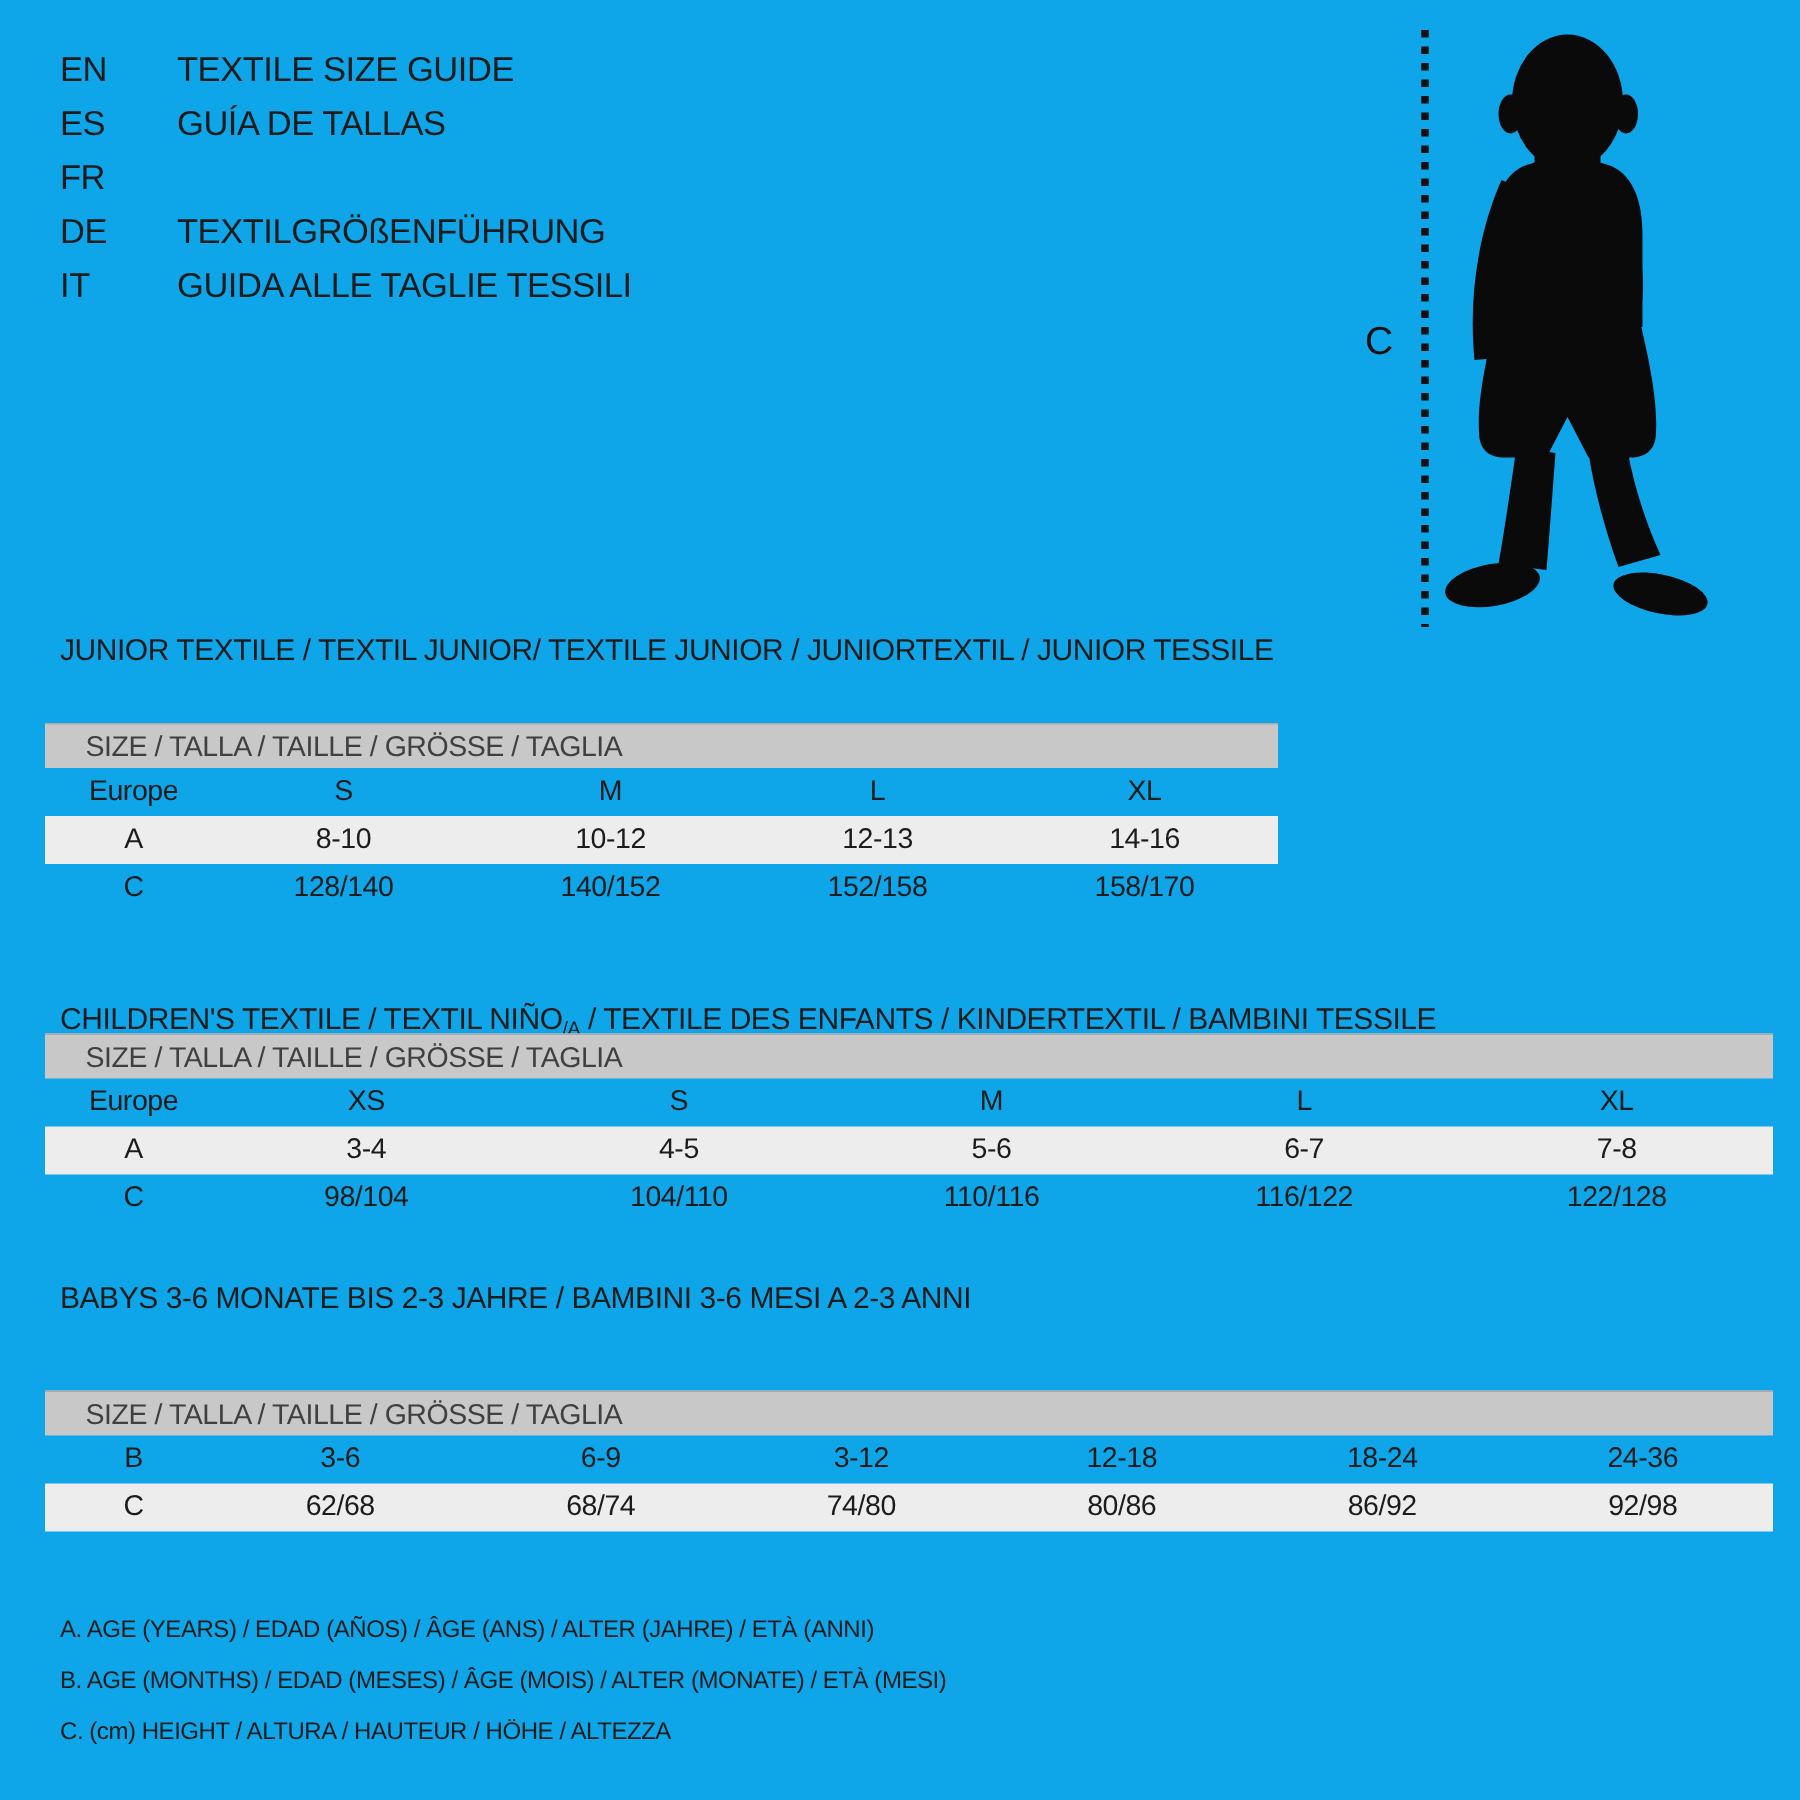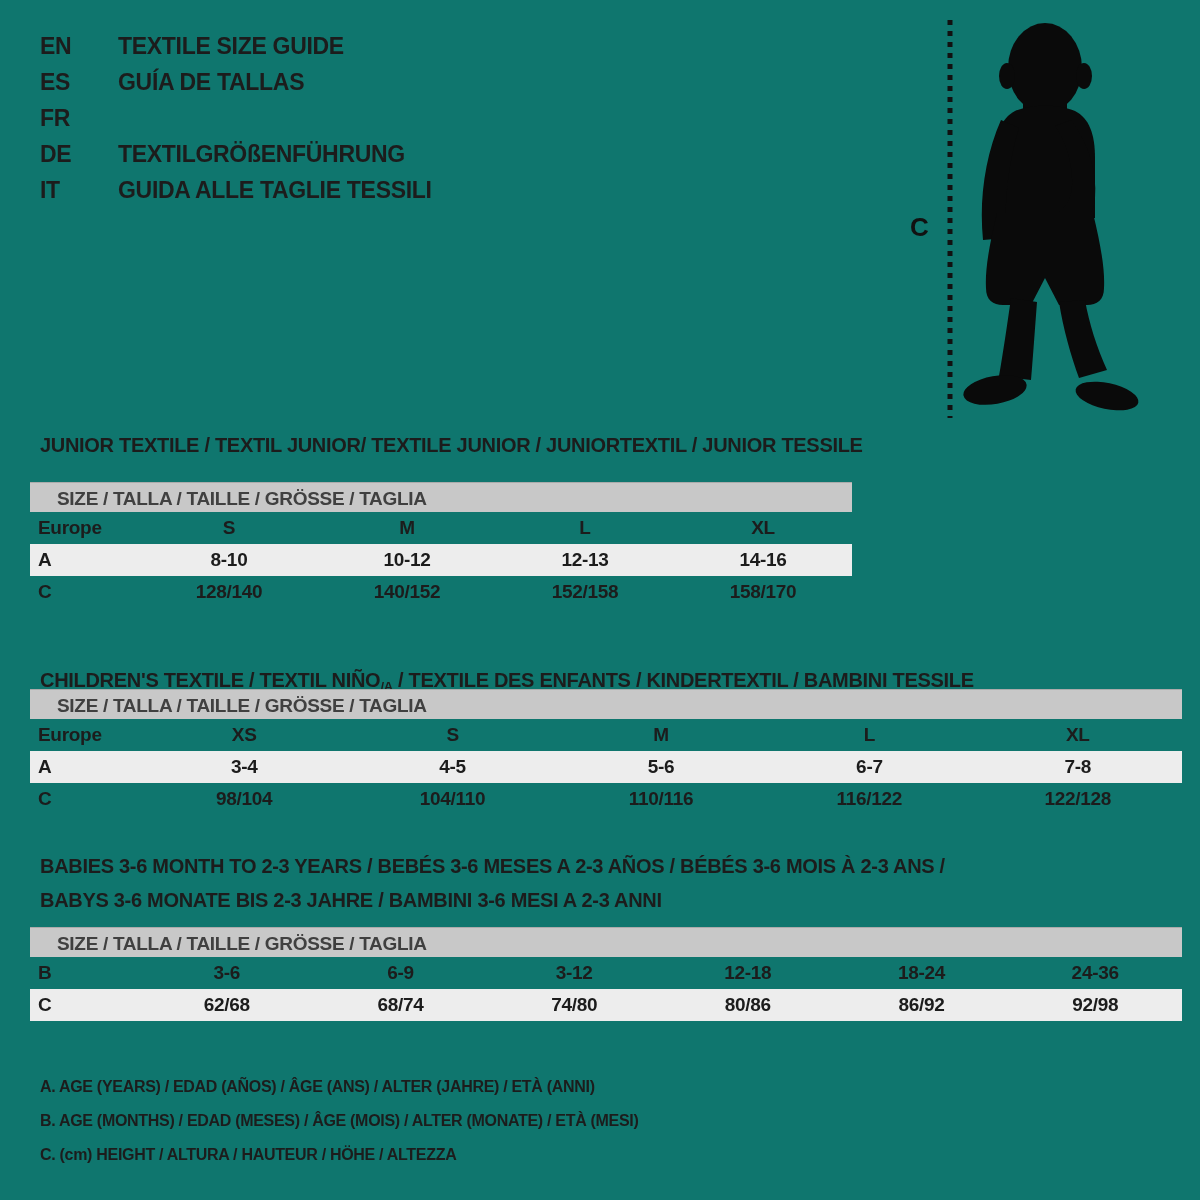--- a/index.html
+++ b/index.html
@@ -1,18 +1,18 @@
 <!DOCTYPE html>
 <html><head>
 <meta charset="utf-8">
 <style>
   html,body{margin:0;padding:0;background:#fff;}
   .page{
-    position:relative;width:1200px;height:1200px;background:#0f766e;overflow:hidden;
-    font-family:"Liberation Sans",sans-serif;font-weight:bold;color:#1c1c1c;
+    position:relative;width:1200px;height:1200px;background:#0ea5e9;overflow:hidden;
+    font-family:"Liberation Sans",sans-serif;font-weight:normal;color:#1c1c1c;
     letter-spacing:-0.3px;
   }
   
   .lang-block{position:absolute;left:40px;top:28px;}
   .lang-row{display:flex;line-height:36px;font-size:23px;}
   .lang-code{width:78px;}
   
   .figure-svg{position:absolute;left:895px;top:8px;}
   .measure-label{position:absolute;left:910px;top:212px;font-size:26px;color:#111;}
   
@@ -22,27 +22,27 @@
   
   .stable{position:absolute;left:30px;}
   .size-bar{
     height:30px;background:#c8c8c8;color:#404040;font-size:19px;line-height:31px;
     padding-left:27px;box-sizing:border-box;border-top:1px solid #ababab;
   }
   .trow{display:grid;height:32px;align-items:center;font-size:19px;}
   .t-junior .trow{grid-template-columns:110px repeat(4,1fr);}
   .t-children .trow{grid-template-columns:110px repeat(5,1fr);}
   .t-babies .trow{grid-template-columns:110px repeat(6,1fr);}
-  .rlabel{padding-left:8px;text-align:left;}
+  .rlabel{padding-left:8px;text-align:center;}
   .cell{text-align:center;}
   .stripe{background:#ededed;}
   .t-junior{top:482px;width:822px;}
   .t-children{top:689px;width:1152px;}
   .t-babies{top:927px;width:1152px;}
-  .sec-title.junior{top:434px;text-align:right;}
+  .sec-title.junior{top:423px;text-align:right;}
   .sec-title.children{top:669px;}
   
   .legend{position:absolute;left:40px;top:1070px;font-size:16px;line-height:34px;white-space:nowrap;}
 </style>
 </head>
 <body>
 
 <div class="page">
 
   <div class="lang-block">
@@ -135,21 +135,20 @@
       <span class="rlabel">C</span>
       <span class="cell">98/104</span>
       <span class="cell">104/110</span>
       <span class="cell">110/116</span>
       <span class="cell">116/122</span>
       <span class="cell">122/128</span>
     </div>
   </div>
 
   <div class="babies-title">
-    <div>BABIES 3-6 MONTH TO 2-3 YEARS / BEBÉS 3-6 MESES A 2-3 AÑOS / BÉBÉS 3-6 MOIS À 2-3 ANS /</div>
     <div>BABYS 3-6 MONATE BIS 2-3 JAHRE / BAMBINI 3-6 MESI A 2-3 ANNI</div>
   </div>
   <div class="stable t-babies">
     <div class="size-bar">SIZE / TALLA / TAILLE / GRÖSSE / TAGLIA</div>
     <div class="trow">
       <span class="rlabel">B</span>
       <span class="cell">3-6</span>
       <span class="cell">6-9</span>
       <span class="cell">3-12</span>
       <span class="cell">12-18</span>

